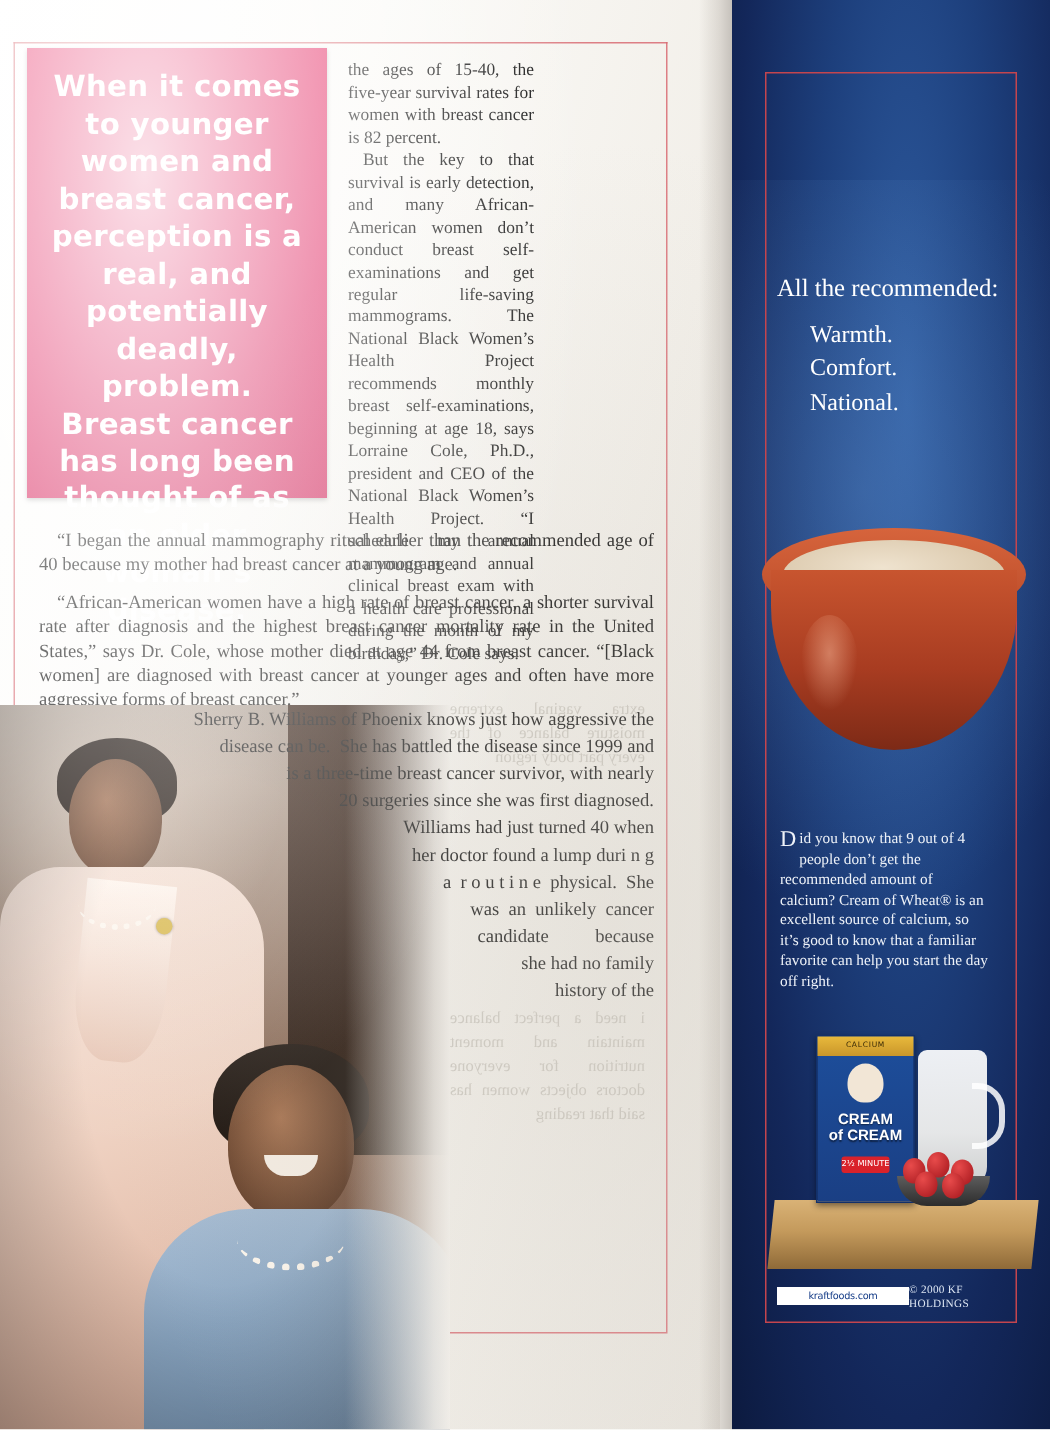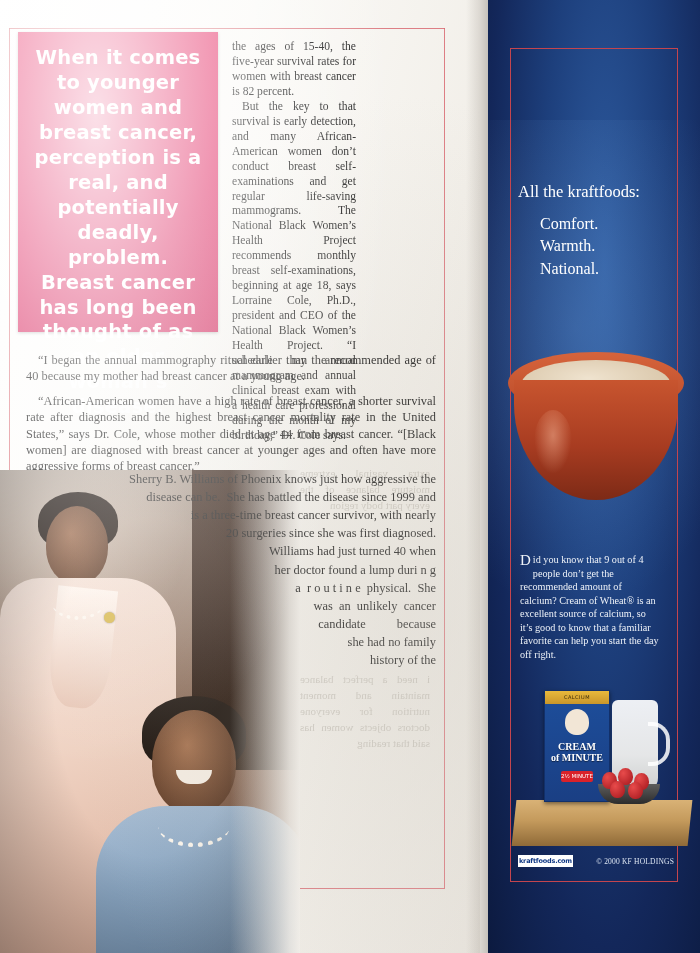--- a/index.html
+++ b/index.html
@@ -359,21 +359,21 @@
     letter-spacing: .5px;
   }
   #box .chef {
     position: absolute; left: 20px; top: 18px;
     width: 24px; height: 26px; border-radius: 50% 50% 45% 45%;
     background: #f2e6d6;
   }
   #box .name {
     position: absolute; left: 0; top: 50px; width: 100%;
     color: #fff;
-    font-family: Liberation Serif, serif;
+    font-family: Liberation Sans, sans-serif;
     font-weight: bold;
     font-size: 10px;
     line-height: 11px;
     text-align: center;
     text-shadow: 0 1px 1px rgba(0,0,0,.5);
   }
   #box .badge {
     position: absolute; left: 16px; top: 80px;
     width: 32px; height: 11px;
     background: #d9222a;
@@ -424,22 +424,22 @@
     width: 156px;
     display: flex;
     align-items: center;
     justify-content: space-between;
   }
   #ad-logo {
     background: #ffffff;
     color: #123a86;
     font-family: "DejaVu Sans", sans-serif;
     font-size: 6.5px;
-    font-weight: bold;
-    padding: 2px 1px;
+    font-weight: normal;
+    padding: 2px 21px;
     letter-spacing: -0.2px;
   }
   #ad-copyright {
     color: #dce5f2;
     font-family: "Liberation Serif", serif;
     font-size: 7.5px;
     letter-spacing: .2px;
   }
 </style>
 </head>
@@ -509,23 +509,23 @@
     </div>
 
     <div id="gutter"></div>
   </div>
 
   <div id="ad">
     <div class="streak"></div>
     <div id="ad-frame"></div>
 
     <div id="ad-headline">
-      <span class="lead">All the kraftfoods:</span>
+      <span class="lead">All the recommended:</span>
+      <span class="word">Warmth.</span>
       <span class="word">Comfort.</span>
-      <span class="word">Warmth.</span>
       <span class="word">National.</span>
     </div>
 
     <div id="bowl">
       <div class="rim"></div>
       <div class="cereal"></div>
       <div class="body"></div>
       <div class="shine"></div>
     </div>
 
@@ -533,21 +533,21 @@
       <span class="dropcap">D</span><span>id you know that 9 out of 4 people don’t get the recommended amount of calcium? Cream of Wheat® is an excellent source of calcium, so it’s good to know that a familiar favorite can help you start the day off right.</span>
     </div>
 
     <div id="table"></div>
 
     <div id="box">
       <div class="topband">CALCIUM</div>
       <div class="chef"></div>
       <div class="name">
         <span>CREAM</span><br>
-        <span>of MINUTE</span>
+        <span>of CREAM</span>
       </div>
       <div class="badge">2½ MINUTE</div>
     </div>
 
     <div id="pitcher">
       <div class="handle"></div>
     </div>
 
     <div id="berries">
       <div class="basket"></div>

